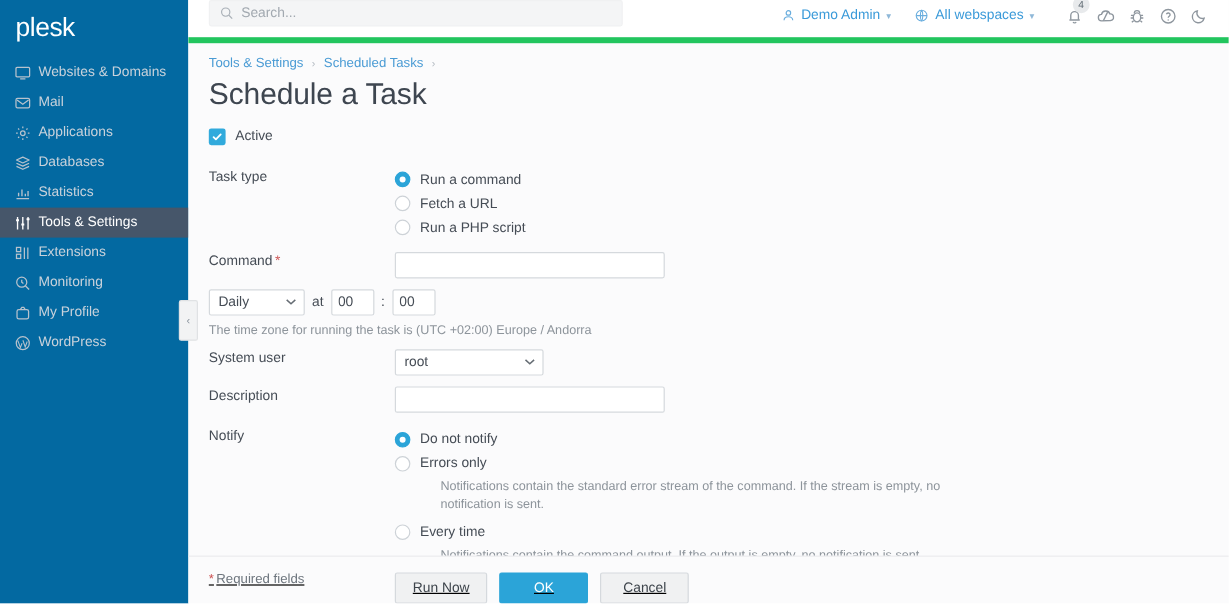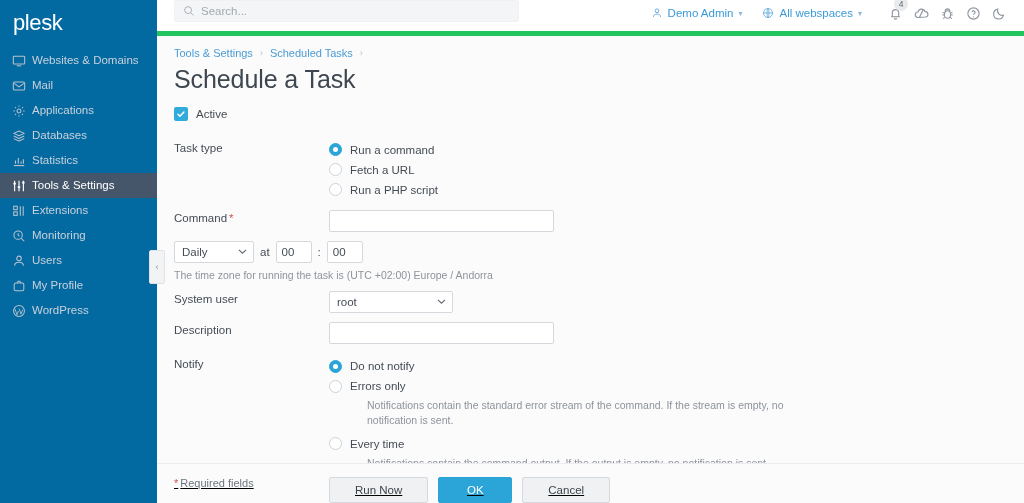--- a/index.html
+++ b/index.html
@@ -355,21 +355,21 @@
   .btn {
     height: 26px;
     min-width: 74px;
     border-radius: 2px;
     border: 1px solid #d5d9dd;
     background: #f0f1f2;
     color: #3d444b;
     font-family: "Liberation Sans", sans-serif;
     font-size: 11.5px;
     cursor: pointer;
-    padding: 0 25px;
+    padding: 0 14px;
   }
   .btn.primary {
     background: #2ba4d8;
     border-color: #2ba4d8;
     color: #ffffff;
   }
 </style>
 </head>
 <body>
 
@@ -460,29 +460,20 @@
         <span class="nav-icon">
           <svg width="14" height="14" viewBox="0 0 16 16" fill="none" stroke="currentColor" stroke-width="1.2">
               <circle cx="7" cy="7" r="4.8"></circle>
               <path d="M7 4.8V7l1.6 1.2"></path>
               <path d="M10.6 10.6L14 14"></path>
             </svg>
         </span>
         <span class="nav-label">Monitoring</span>
       </div>
 
-      <div class="nav-item">
-        <span class="nav-icon">
-          <svg width="14" height="14" viewBox="0 0 16 16" fill="none" stroke="currentColor" stroke-width="1.2">
-              <circle cx="8" cy="5" r="2.6"></circle>
-              <path d="M3 13.4c0-2.5 2.2-4 5-4s5 1.5 5 4"></path>
-            </svg>
-        </span>
-        <span class="nav-label">Users</span>
-      </div>
 
       <div class="nav-item">
         <span class="nav-icon">
           <svg width="14" height="14" viewBox="0 0 16 16" fill="none" stroke="currentColor" stroke-width="1.2">
               <path d="M2.5 6.2c0-1 .8-1.7 1.8-1.7h7.4c1 0 1.8.7 1.8 1.7v5.6c0 1-.8 1.7-1.8 1.7H4.3c-1 0-1.8-.7-1.8-1.7z"></path>
               <path d="M5.6 4.5l1.5-2h1.8l1.5 2"></path>
             </svg>
         </span>
         <span class="nav-label">My Profile</span>
       </div>

